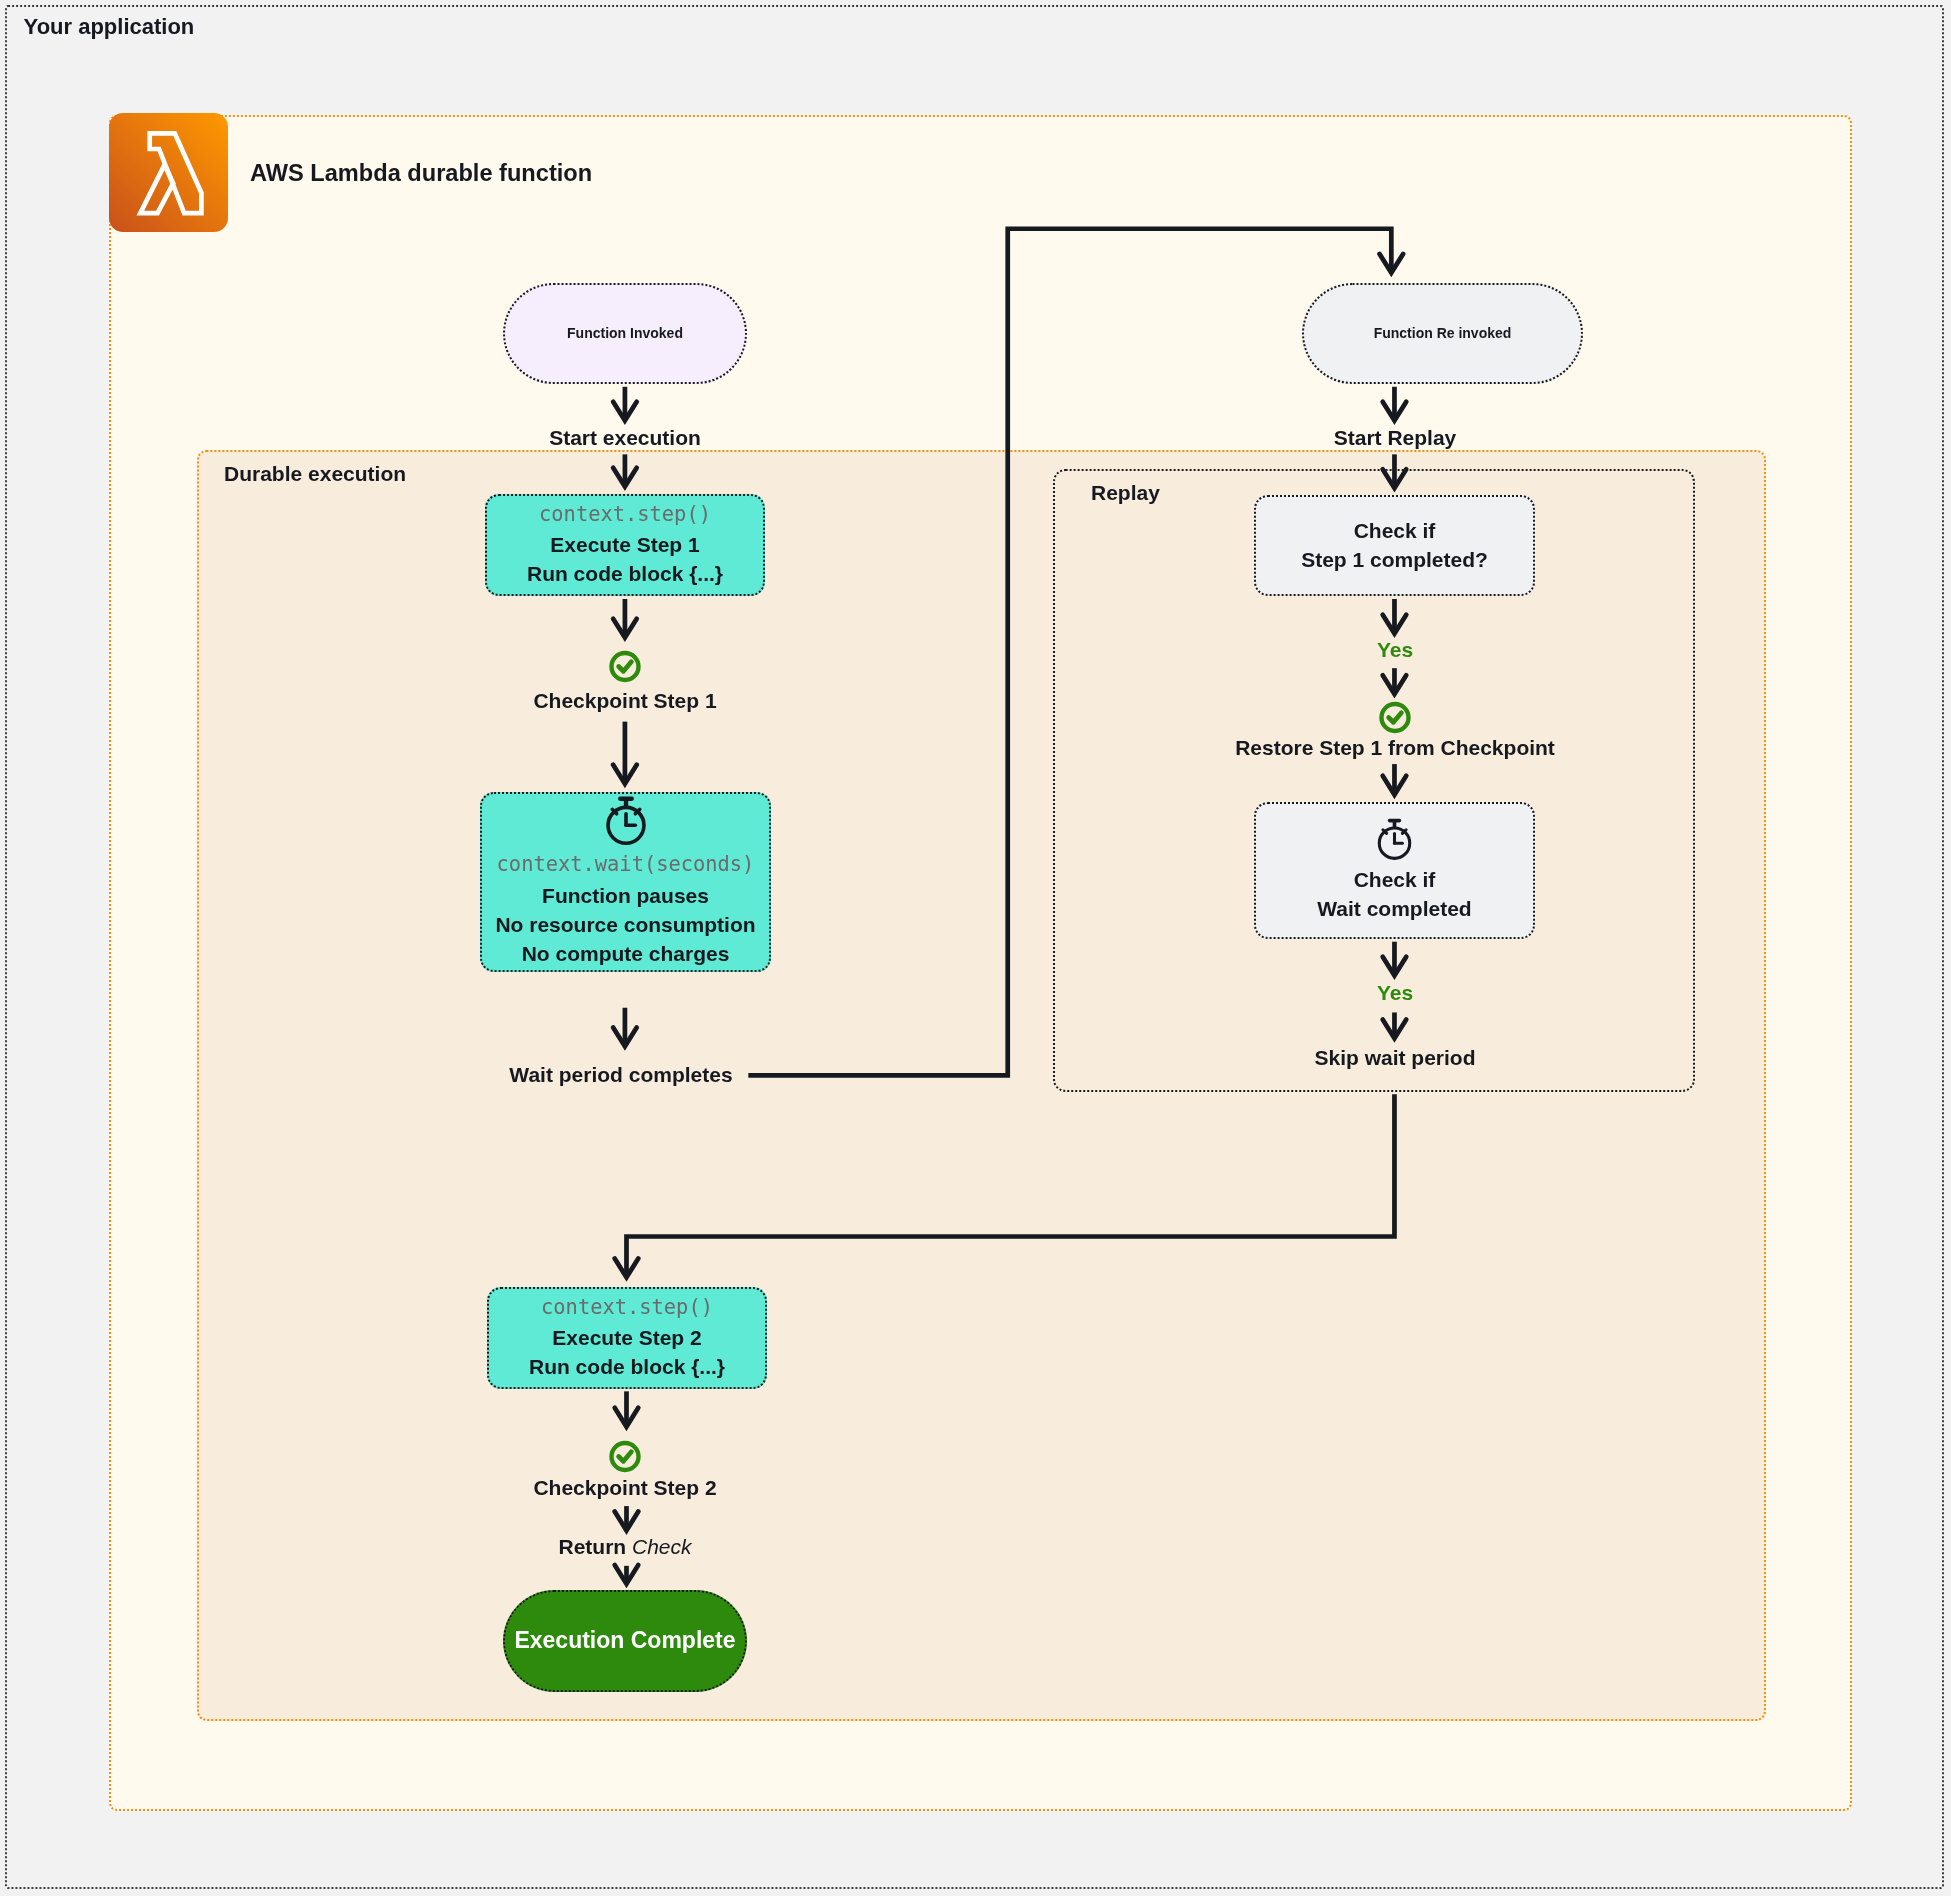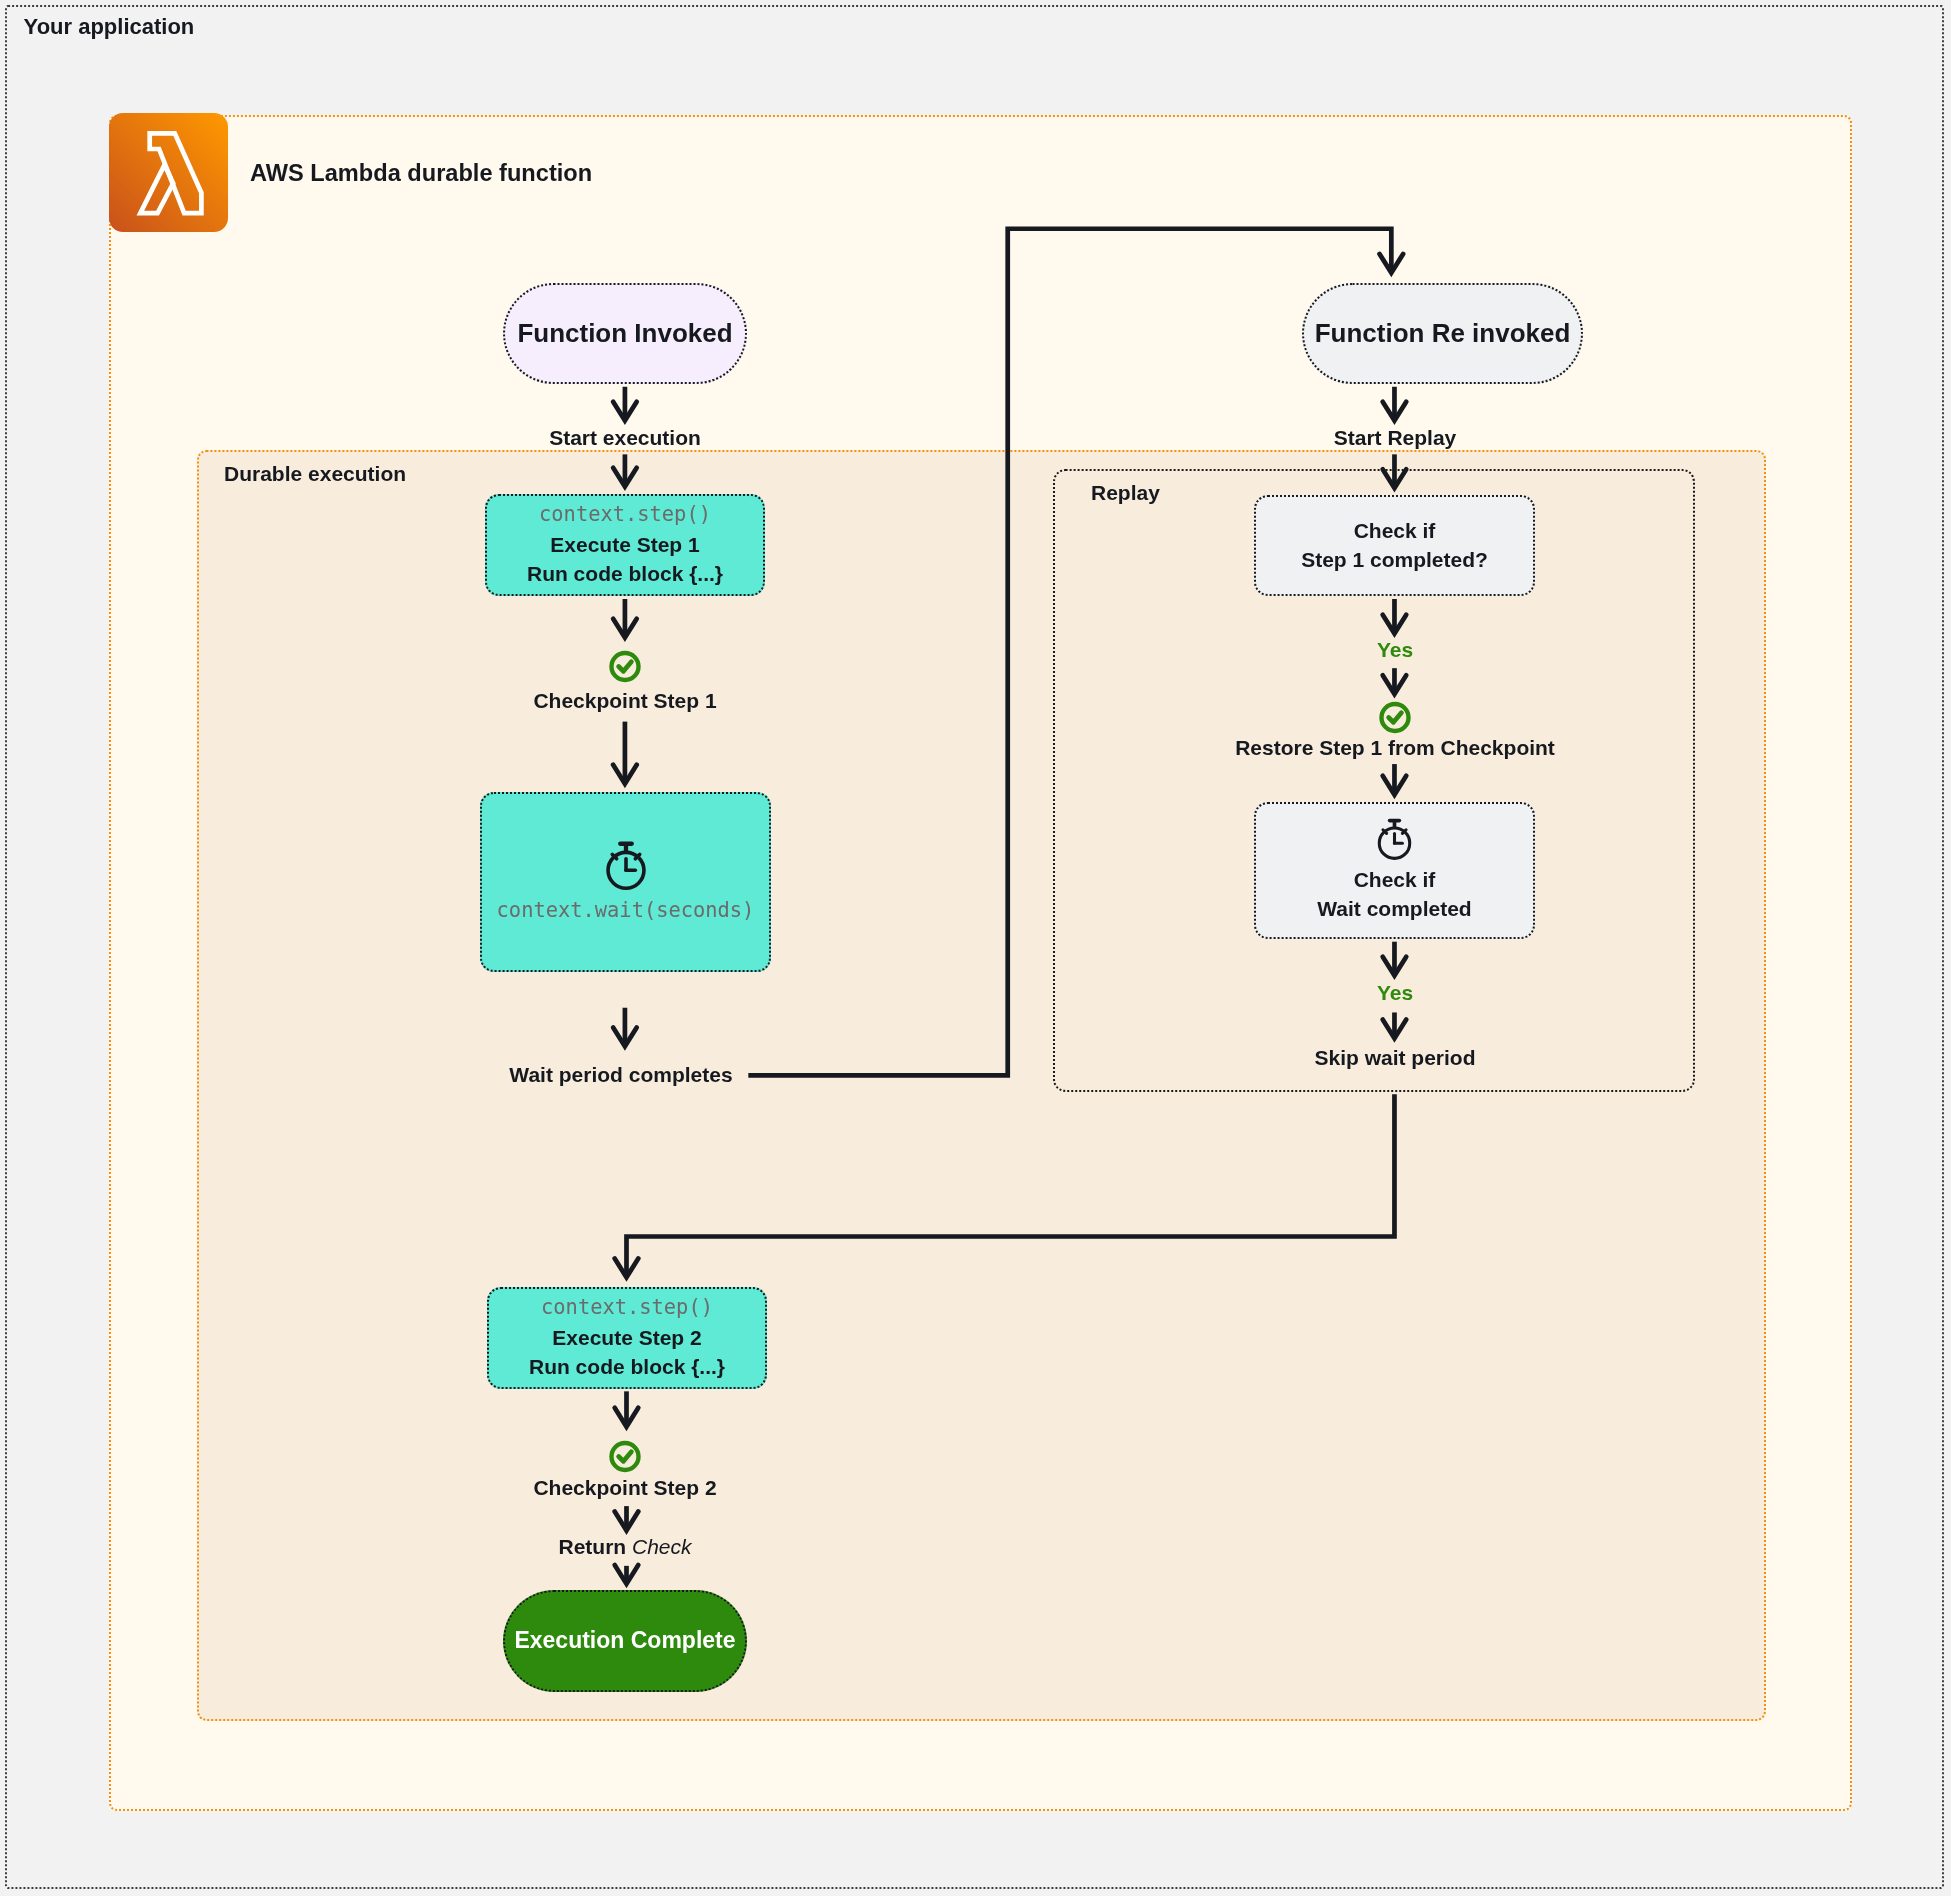--- a/index.html
+++ b/index.html
@@ -52,21 +52,21 @@
     position:absolute;box-sizing:border-box;
     border:2.4px dotted #16191F;border-radius:14px;
     background:#5eead4;
     display:flex;flex-direction:column;align-items:center;justify-content:center;
     text-align:center;gap:3.1px;z-index:2;
   }
   .node.pill{border-radius:55px;}
   .node.lavender{background:#F6EEFC;}
   .node.gray{background:#EFF1F2;}
   .node.green{background:#2E8A0D;}
-  .node-label{font-size:26px;font-weight:bold;line-height:1.3;}
+  .node-label{font-size:14px;font-weight:bold;line-height:1.3;}
   .node.green .node-label{color:#FFFFFF;font-size:23px;}
   .code-line{
     font-family:"DejaVu Sans Mono", monospace;
     font-size:20.4px;color:#6B6B6B;line-height:1.3;
   }
   .bold-line{font-size:21px;font-weight:bold;line-height:1.38;}
   .flow-label{
     position:absolute;transform:translateX(-50%);
     font-size:21px;font-weight:bold;white-space:nowrap;z-index:3;
   }
@@ -159,20 +159,25 @@
         <line x1="32" y1="6" x2="32" y2="15" stroke-width="6"></line>
         <line x1="13" y1="20" x2="19" y2="26" stroke-width="5"></line>
         <line x1="51" y1="20" x2="45" y2="26" stroke-width="5"></line>
         <circle cx="32" cy="42" r="25" stroke-width="5"></circle>
         <line x1="32" y1="42" x2="32" y2="26" stroke-width="5"></line>
         <line x1="32" y1="42" x2="45" y2="42" stroke-width="5"></line>
       </g>
     </svg>
   </div>
   <div class="code-line">context.wait(seconds)</div>
+  <div>
+    <div class="bold-line">Function pauses</div>
+    <div class="bold-line">No resource consumption</div>
+    <div class="bold-line">No compute charges</div>
+  </div>
 </div>
 
 <div class="flow-label" style="left:621px;top:1063px;">Wait period completes</div>
 
 <div class="node pill gray" style="left:1302px;top:283px;width:281px;height:101px;">
   <div class="node-label">Function Re invoked</div>
 </div>
 
 <div class="flow-label" style="left:1395px;top:426px;">Start Replay</div>
 

